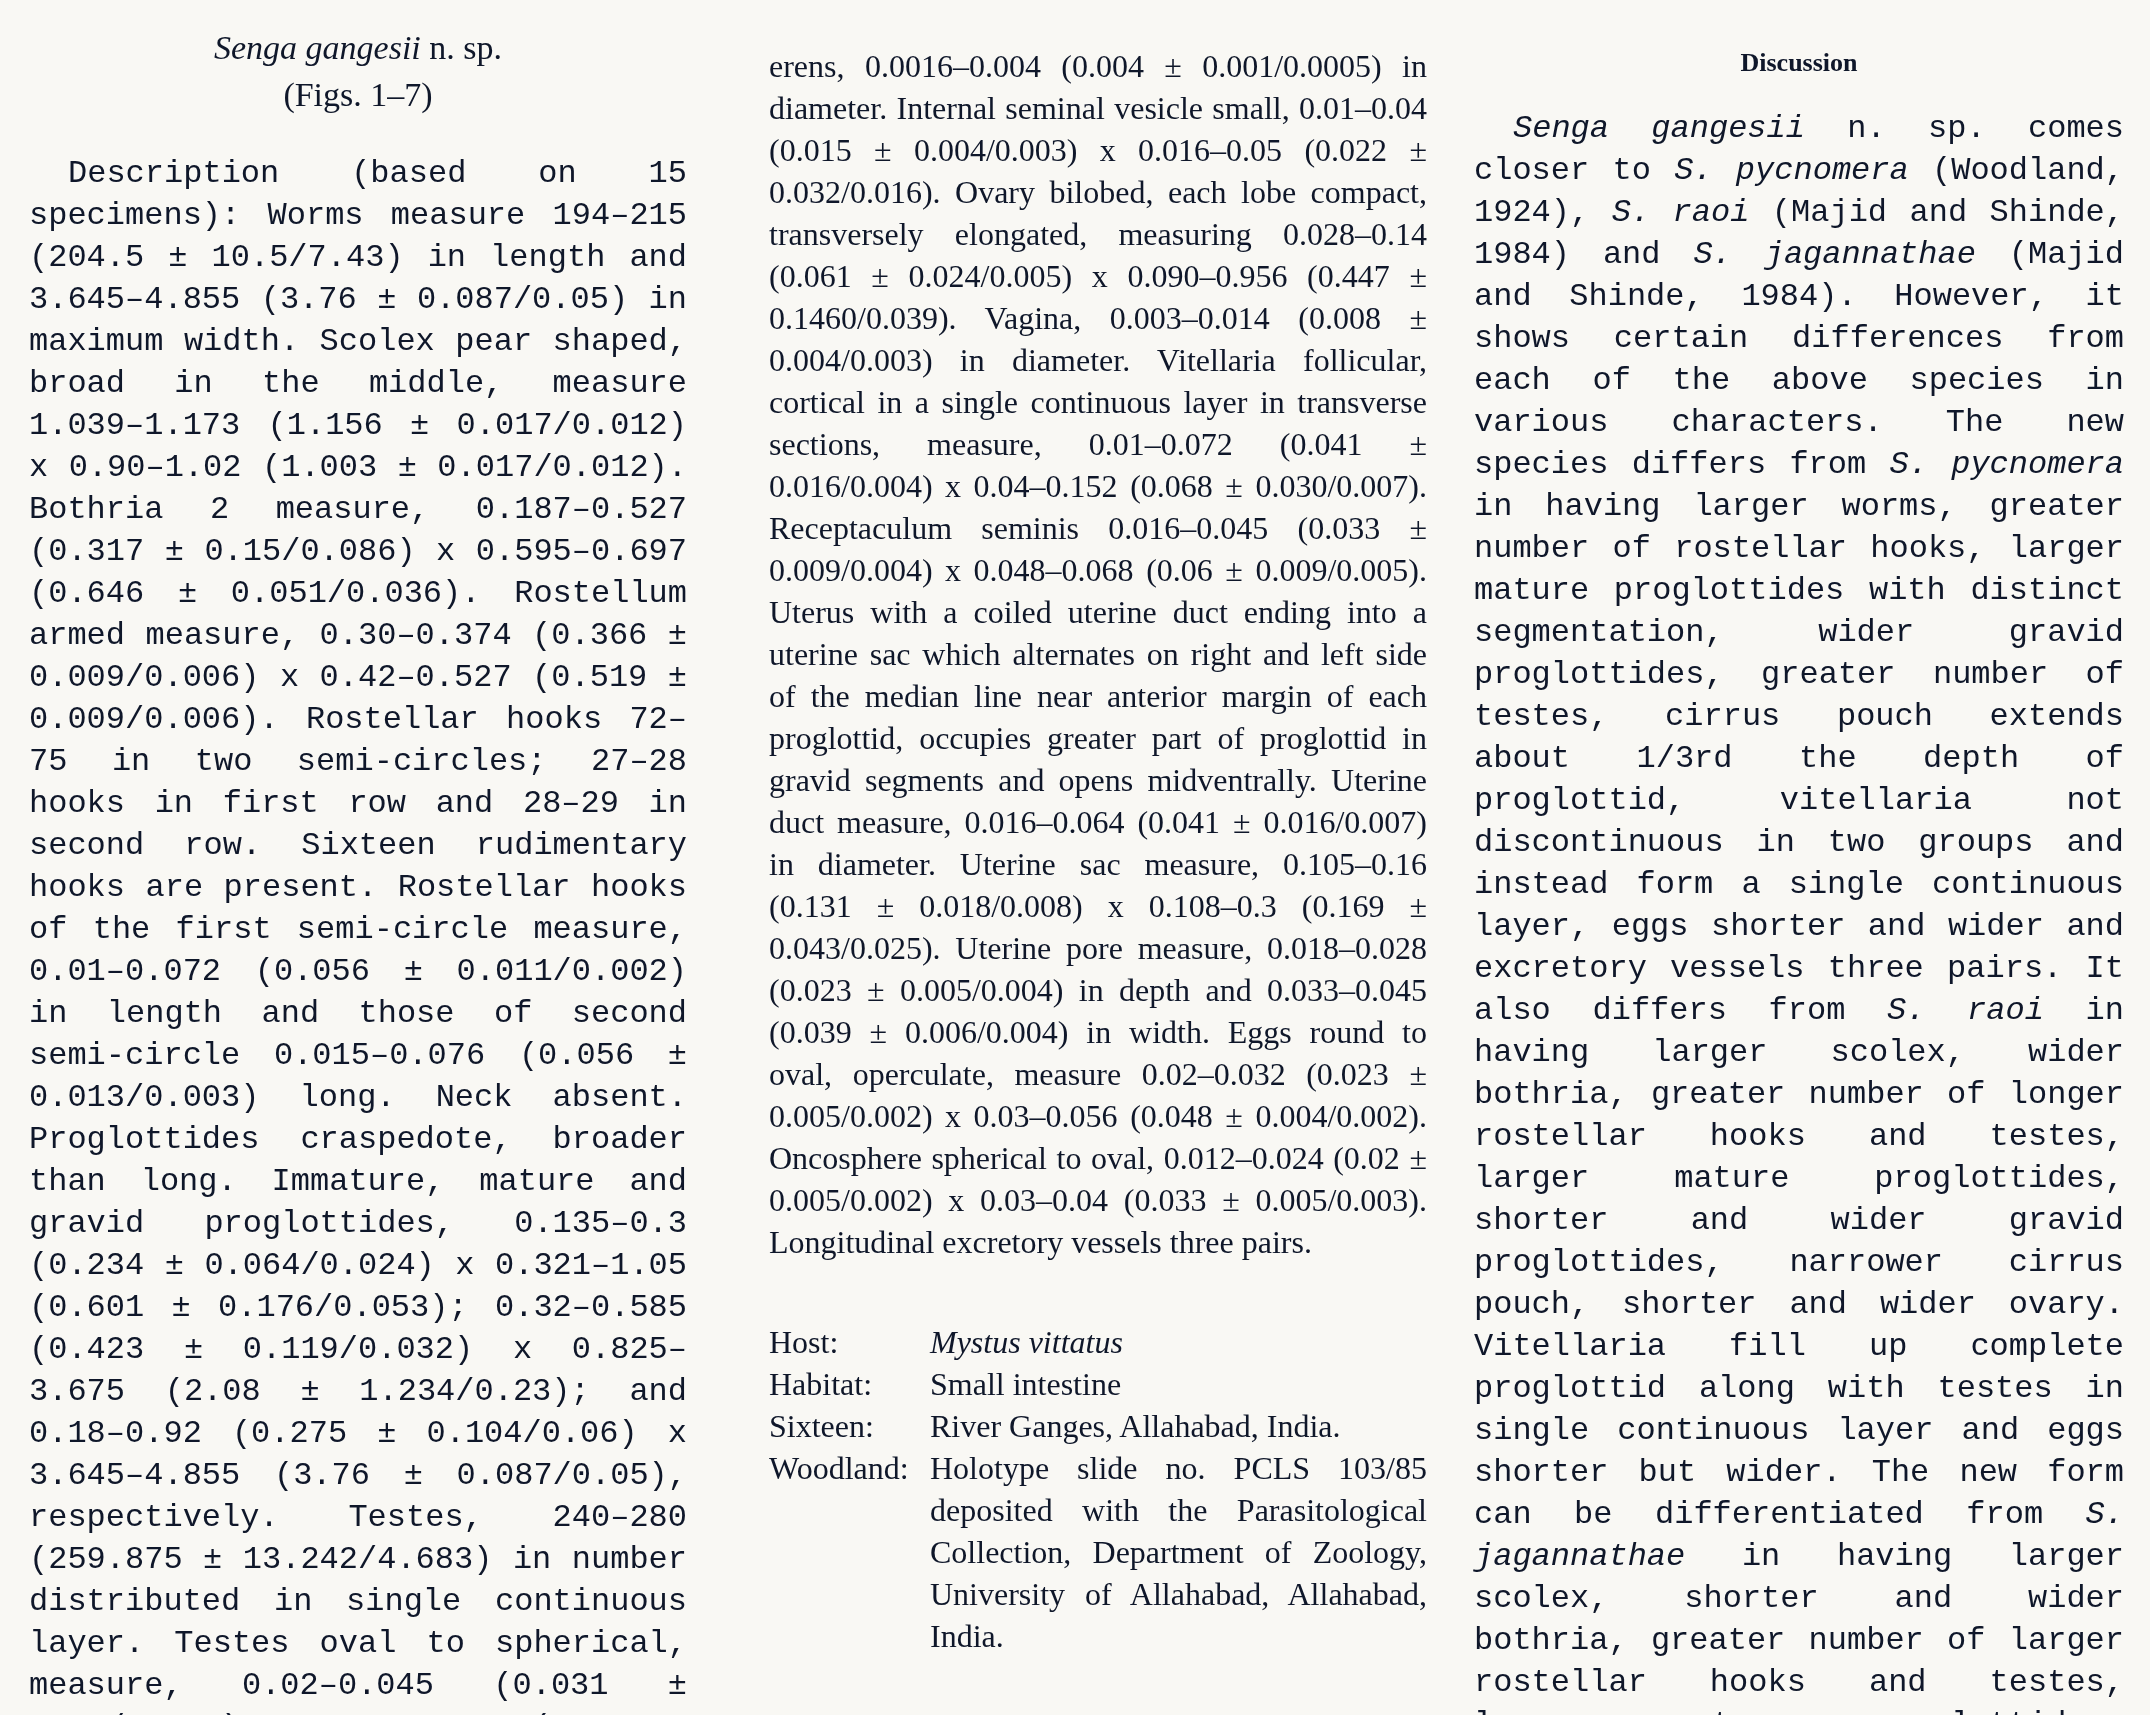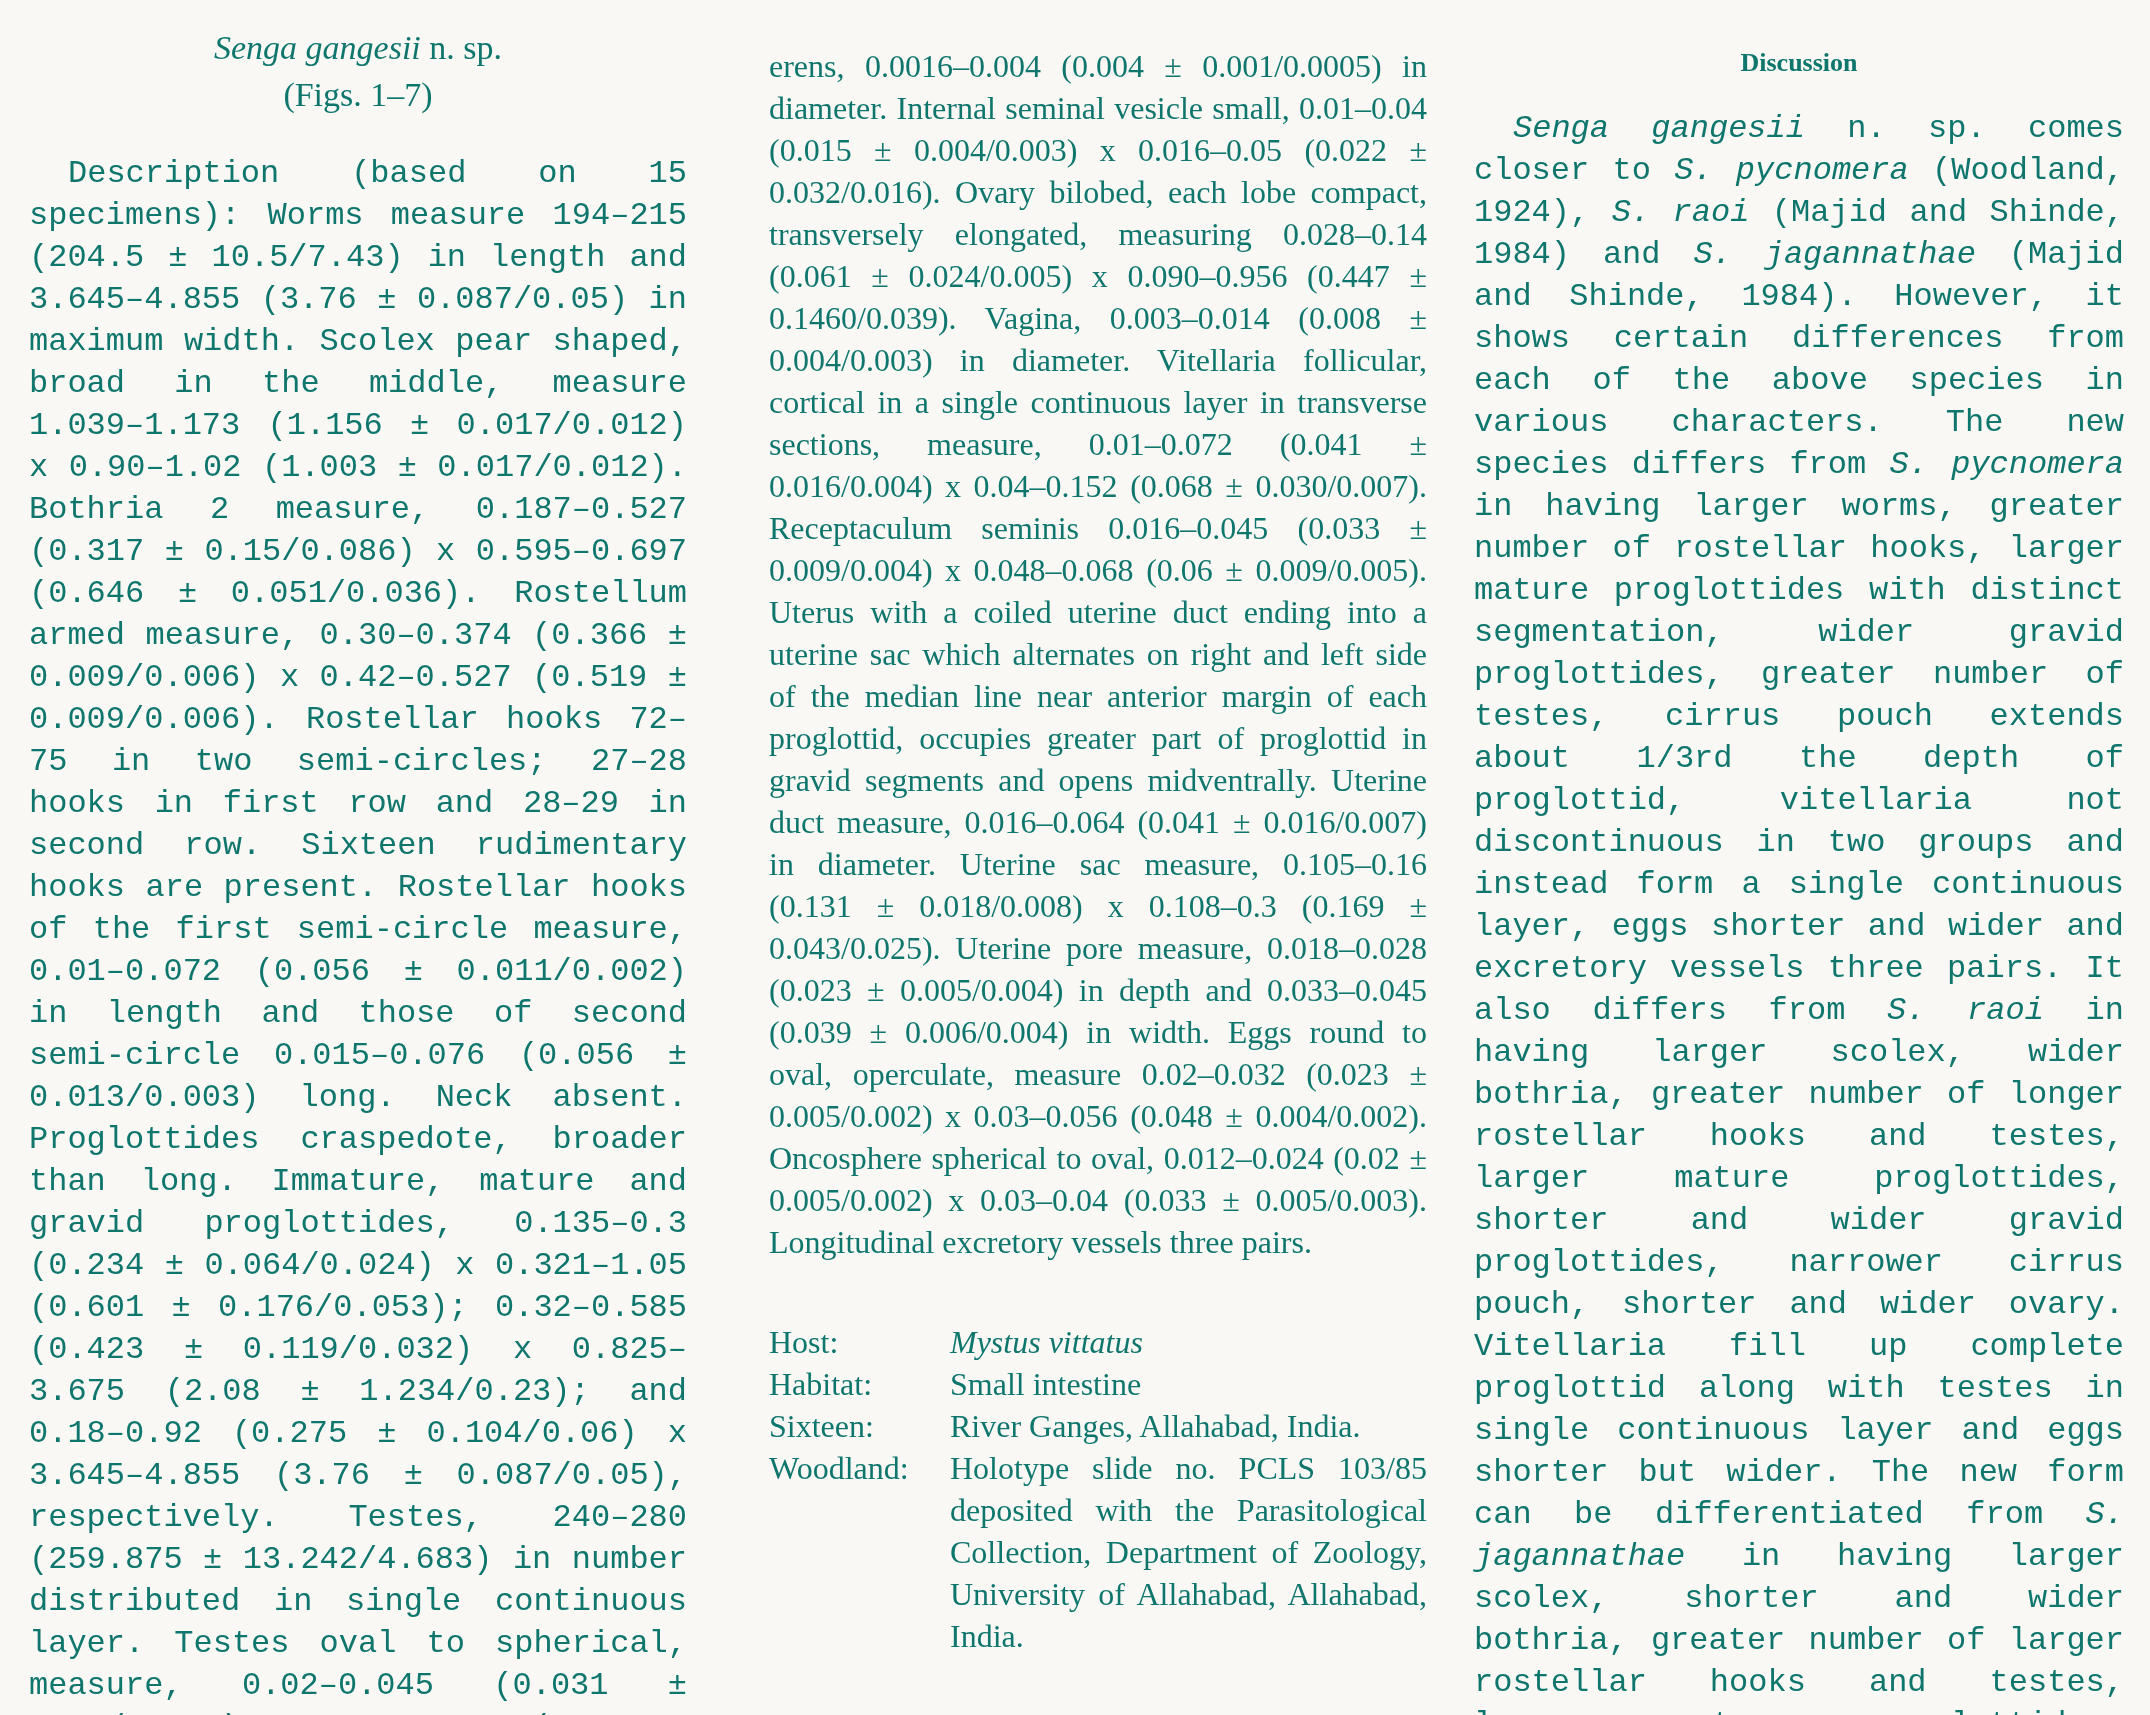--- a/index.html
+++ b/index.html
@@ -1,21 +1,21 @@
 <!DOCTYPE html>
 <html style="font-size:13px"><head>
 <meta charset="utf-8">
 <style>
   html, body { margin: 0; padding: 0; }
   .page {
     position: relative;
     width: 2151px;
     height: 1715px;
     background: #f9f8f4;
-    color: #0f766e;
+    color: #0f172a;
     font-family: "Liberation Serif", serif;
     overflow: hidden;
   }
   .col {
     position: absolute;
     font-size: 32px;
     line-height: 42px;
     text-align: justify;
   }
   #col1 { left: 29px;   top: 24px; width: 658px; }
@@ -35,21 +35,21 @@
   .discussion-heading {
     text-align: center;
     font-weight: bold;
     font-size: 26px;
     line-height: 45px;
     margin-bottom: 22.5px;
   }
   .spec-block { margin-top: 58px; }
   .spec-row { display: flex; }
   .spec-label { flex: 0 0 161px; }
-  .spec-value { flex: 1; text-align: justify; margin-left: 20px; }
+  .spec-value { flex: 1; text-align: justify; }
 </style>
 </head>
 <body>
 
 <div class="page">
 
   <div class="col" id="col1">
     <div class="species-heading">
       <div><span class="i">Senga gangesii</span><span> n. sp.</span></div>
       <div>(Figs. 1–7)</div>

